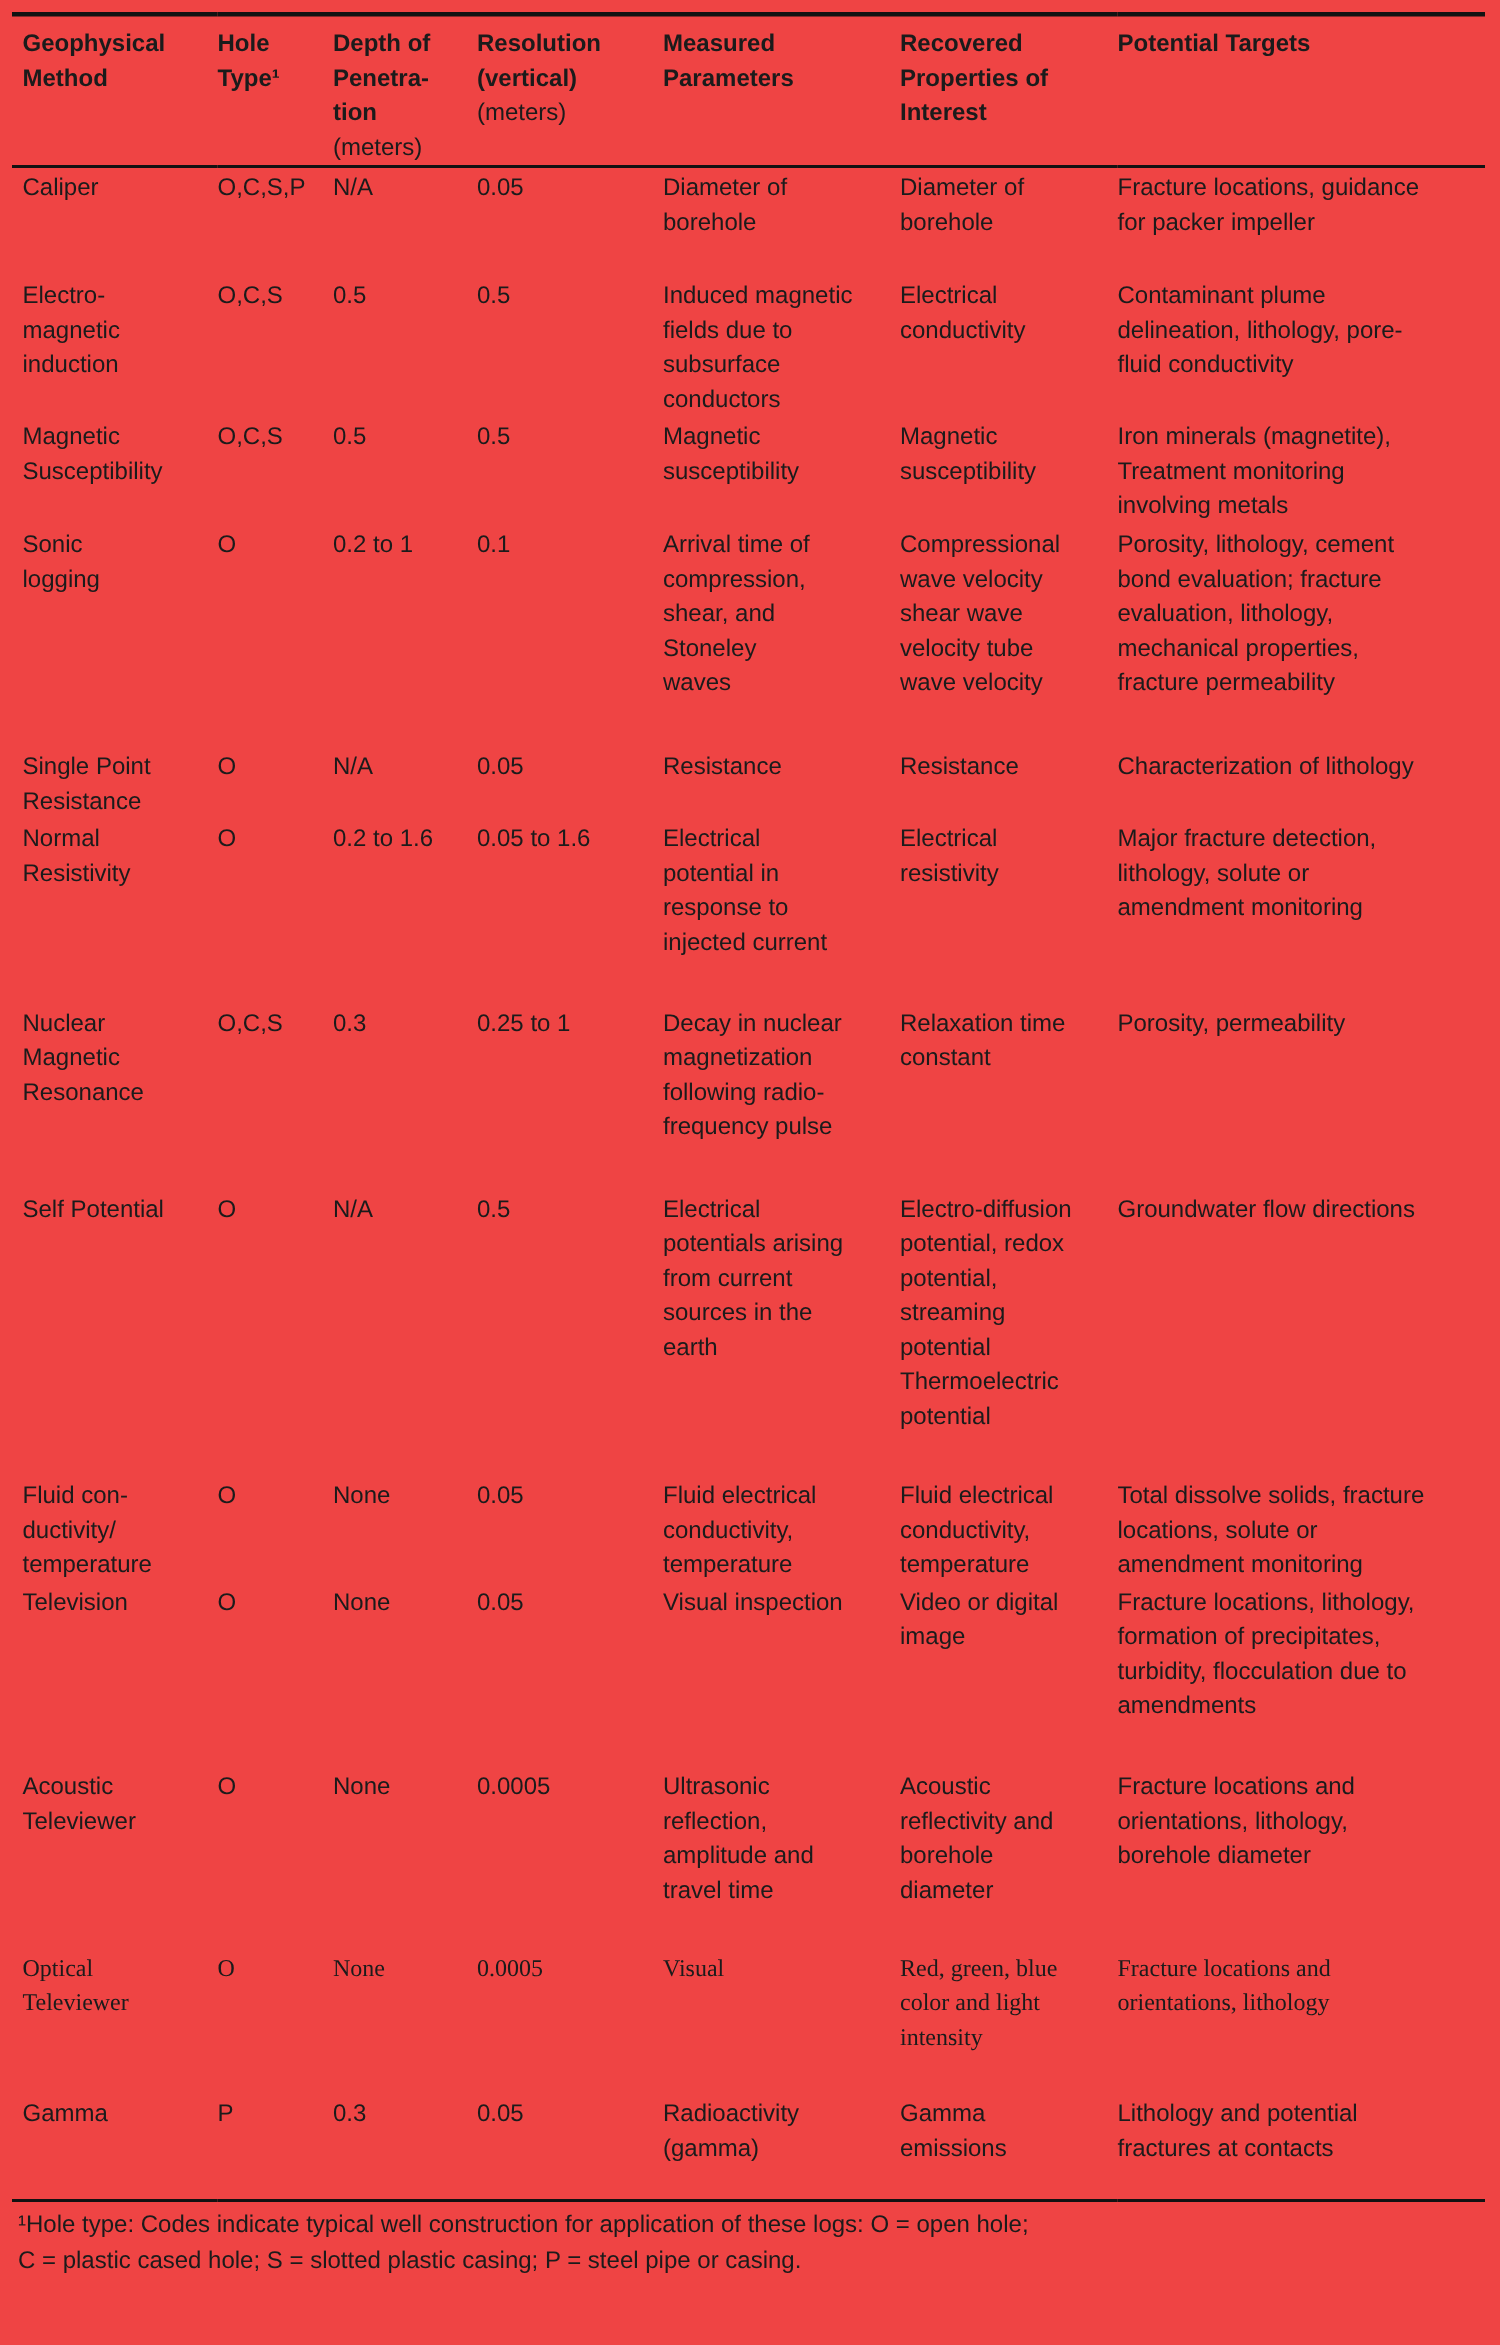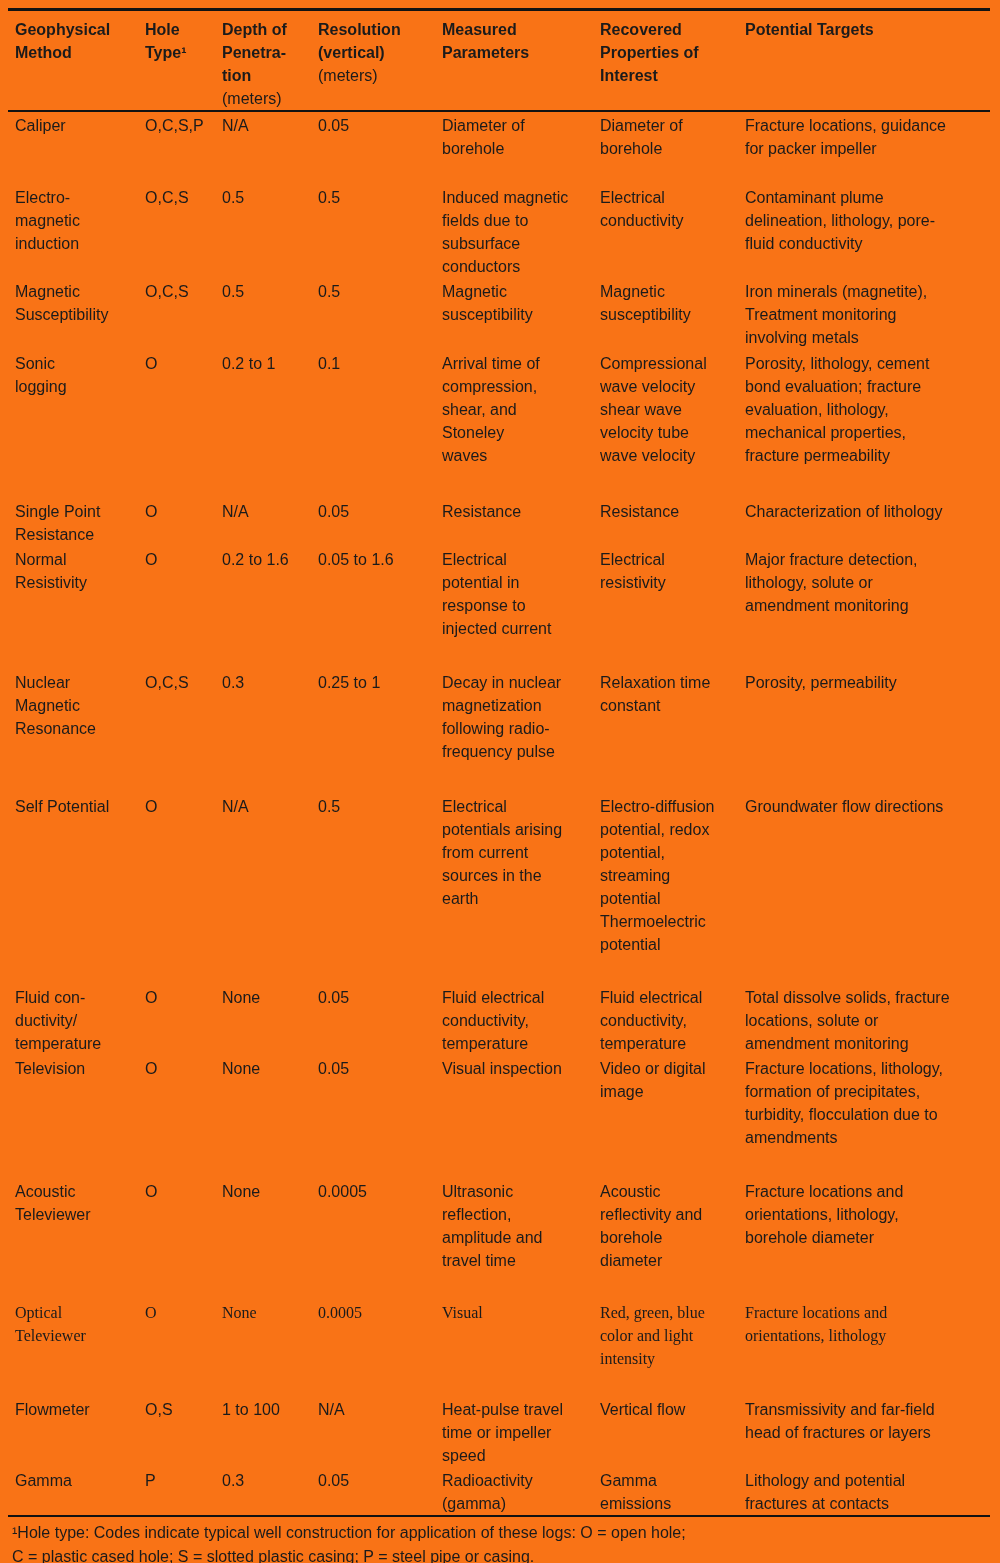--- a/index.html
+++ b/index.html
@@ -1,19 +1,19 @@
 <!DOCTYPE html>
 <html><head>
 <meta charset="utf-8">
 <style>
   html, body { margin: 0; padding: 0; background: #ffffff; }
   body { font-family: "Liberation Sans", sans-serif; color: #1b1b1b; }
   .page {
     width: 1000px; height: 1563px; box-sizing: border-box;
-    padding: 8px 10px 0 8px; background: #f97316; overflow: hidden;
+    padding: 8px 10px 0 8px; background: #ef4444; overflow: hidden;
   }
   table.geo {
     border-collapse: collapse; table-layout: fixed; width: 982px;
     border-top: 3px solid #121212; border-bottom: 2px solid #121212;
   }
   th, td {
     vertical-align: top; text-align: left;
     font-size: 16px; line-height: 23px;
     white-space: pre-line; box-sizing: border-box;
     padding: 2px 10px 0 0; font-weight: normal;
@@ -253,32 +253,20 @@
         <td>None</td>
         <td>0.0005</td>
         <td>Visual</td>
         <td>Red, green, blue
 color and light
 intensity</td>
         <td>Fracture locations and
 orientations, lithology</td>
       </tr>
       <tr>
-        <td>Flowmeter</td>
-        <td>O,S</td>
-        <td>1 to 100</td>
-        <td>N/A</td>
-        <td>Heat-pulse travel
-time or impeller
-speed</td>
-        <td>Vertical flow</td>
-        <td>Transmissivity and far-field
-head of fractures or layers</td>
-      </tr>
-      <tr>
         <td>Gamma</td>
         <td>P</td>
         <td>0.3</td>
         <td>0.05</td>
         <td>Radioactivity
 (gamma)</td>
         <td>Gamma
 emissions</td>
         <td>Lithology and potential
 fractures at contacts</td>

